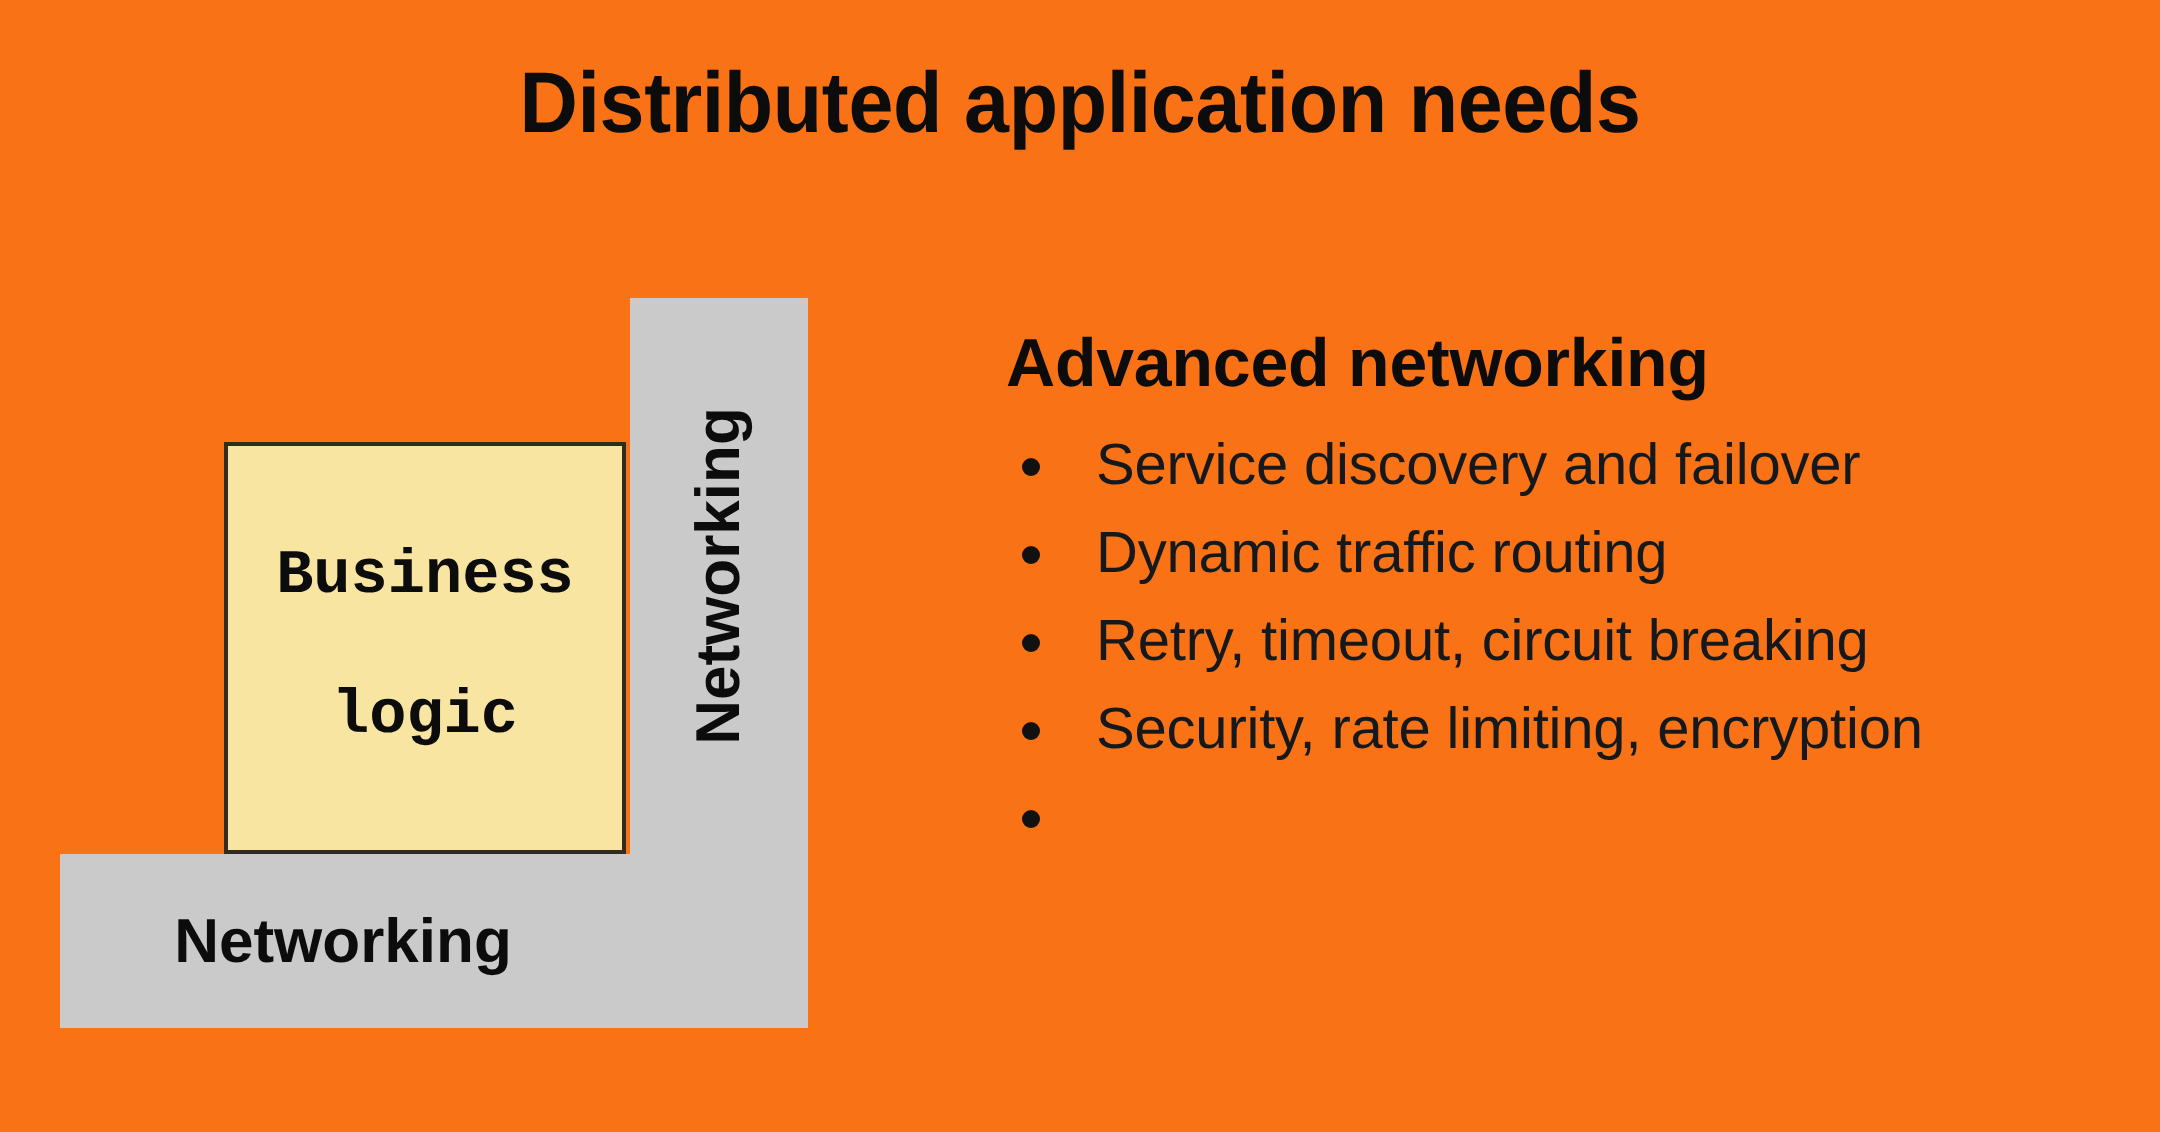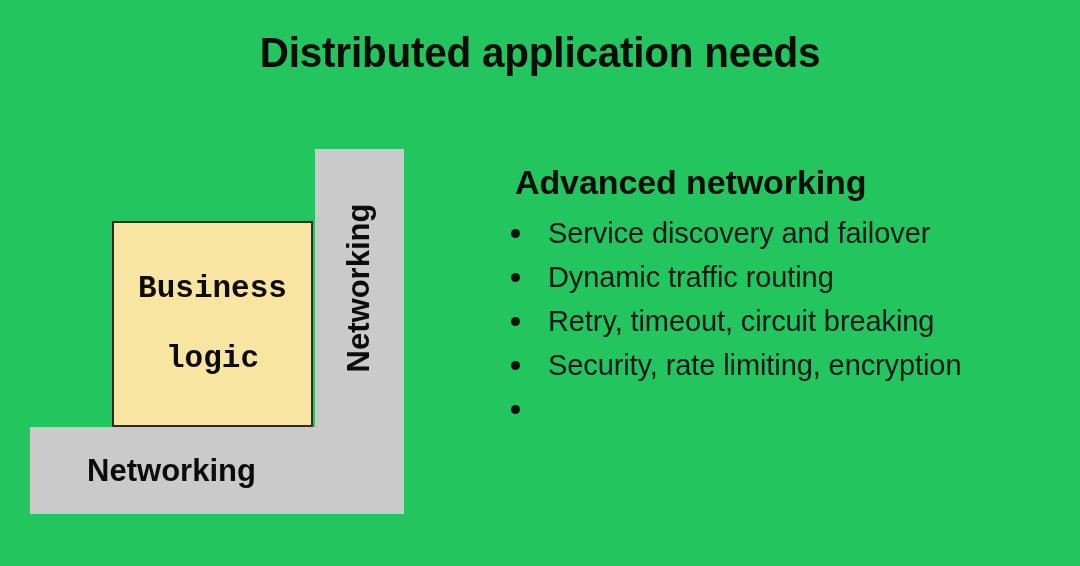--- a/index.html
+++ b/index.html
@@ -14,21 +14,21 @@
     overflow: hidden;
     font-family: "Liberation Sans", sans-serif;
     color: #111111;
     -webkit-font-smoothing: antialiased;
   }
 
   .slide {
     position: relative;
     width: 1080px;
     height: 566px;
-    background: #22c55e;
+    background: #f97316;
   }
 
   
   .slide-title {
     position: absolute;
     left: 0;
     top: 26px;
     width: 1080px;
     text-align: center;
     font-family: "Liberation Sans", sans-serif;
@@ -136,21 +136,21 @@
     top: 162px;
     width: 560px;
   }
 
   .content-heading {
     font-family: "Liberation Sans", sans-serif;
     font-weight: bold;
     font-size: 34px;
     line-height: 40px;
     color: #0c0c0c;
-    margin: 0 0 9px 12px;
+    margin: 0 0 9px 0;
     letter-spacing: -0.1px;
   }
 
   .bullet-list {
     list-style: none;
     margin: 0;
     padding: 0;
   }
 
   .bullet-item {

